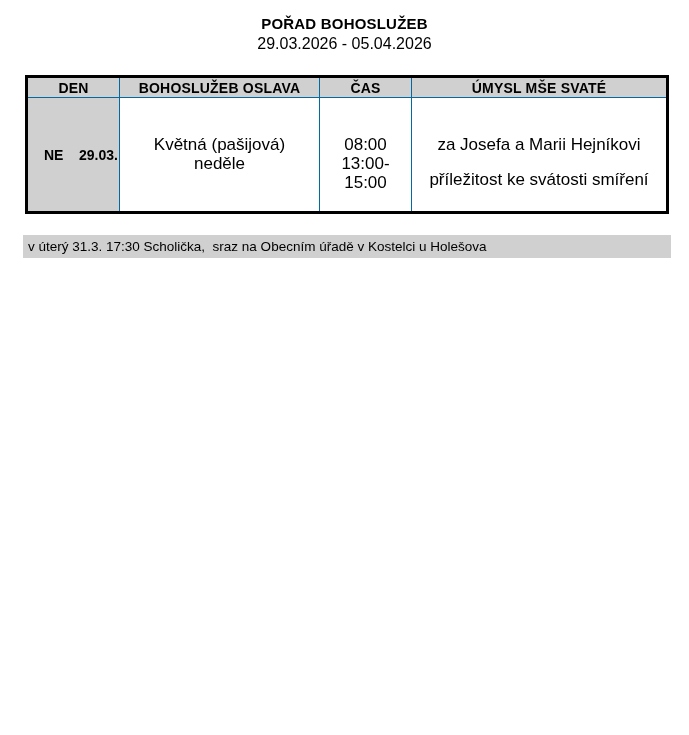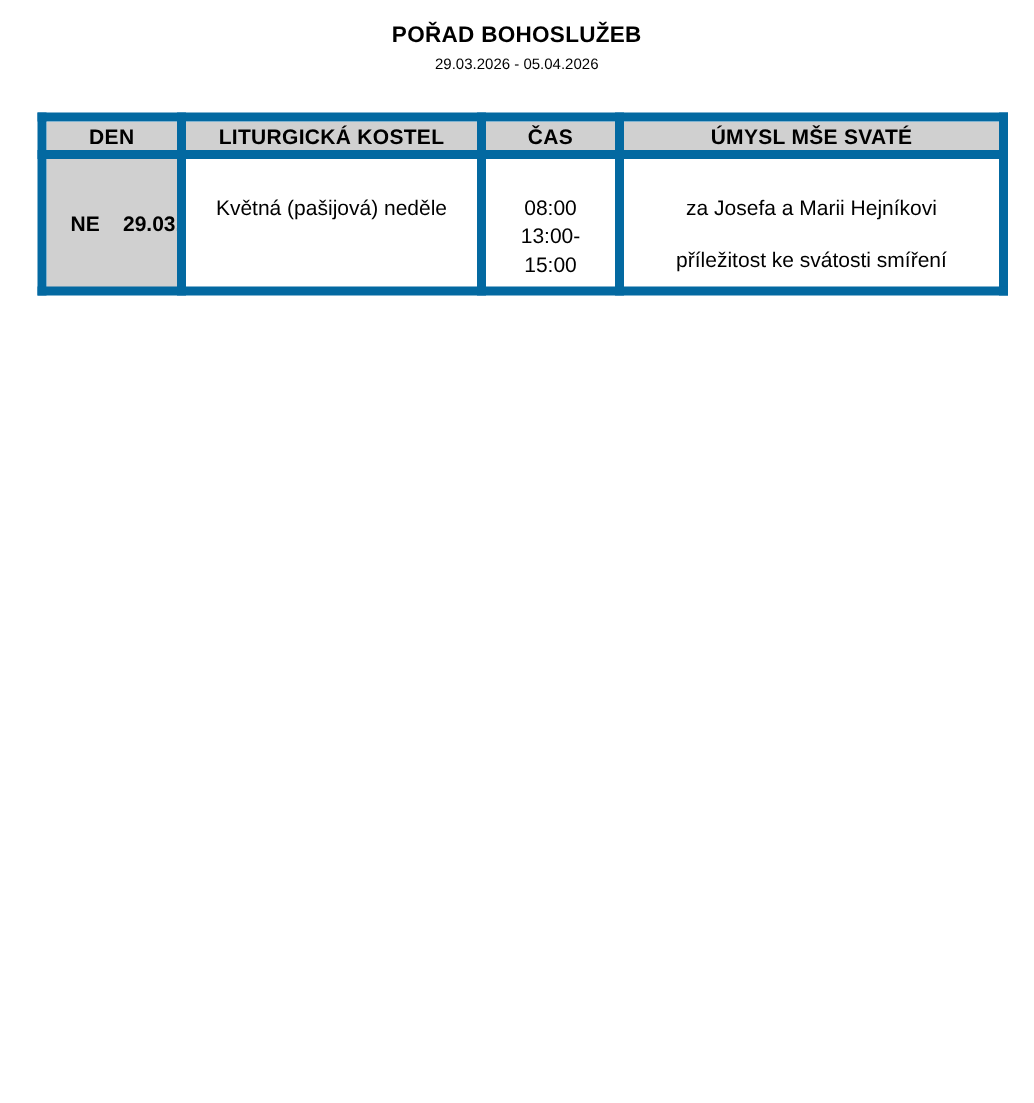--- a/index.html
+++ b/index.html
@@ -23,33 +23,33 @@
     text-align: center;
     padding-top: 13px;
   }
   .title-line {
     font-weight: bold;
     font-size: 15px;
     line-height: 21px;
     letter-spacing: 0.2px;
   }
   .date-line {
-    font-size: 10px;
+    font-size: 16px;
     line-height: 20px;
   }
   
   table.schedule {
     border-collapse: collapse;
     table-layout: fixed;
     width: 641px;
     margin: 21px 0 0 25px;
     border: 3px solid #000;
   }
   .schedule th, .schedule td {
-    border: 6px solid #0369a1;
+    border: 1px solid #0369a1;
     overflow: hidden;
   }
   .schedule th {
     background: var(--header-bg, #d0d0d0);
     font-size: 14px;
     font-weight: bold;
     height: 17px;
     text-align: center;
     vertical-align: middle;
     letter-spacing: 0.2px;
@@ -63,23 +63,23 @@
     white-space: nowrap;
   }
   .day-abbr {
     display: inline-block;
     min-width: 25px;
     margin-right: 10px;
   }
   td.c {
     text-align: center;
     vertical-align: middle;
-    font-size: 14px;
+    font-size: 17px;
     line-height: 19px;
-    padding: 2px 6px;
+    padding: 16px 6px;
   }
   
   .stack {
     display: flex;
     flex-direction: column;
     justify-content: space-between;
     align-items: center;
     height: 81px;
     box-sizing: border-box;
     padding: 21px 0 6px 0;
@@ -122,21 +122,21 @@
   <table class="schedule">
     <colgroup>
       <col style="width:93px">
       <col style="width:200px">
       <col style="width:92px">
       <col style="width:256px">
     </colgroup>
     <tbody>
         <tr>
       <th>DEN</th>
-      <th>LITURGICKÁ KOSTEL</th>
+      <th>BOHOSLUŽEB OSLAVA</th>
       <th>ČAS</th>
       <th>ÚMYSL MŠE SVATÉ</th>
     </tr>
 
     <tr class="rh1">
       <td class="day-cell">
         <span class="day-abbr">NE</span><span>29.03.</span>
       </td>
       <td class="c">
         <div class="stack">
@@ -160,14 +160,15 @@
 
 
 
 
 
 
 
   </tbody>
     </table>
 
+  <div class="footer-note">v úterý 31.3. 17:30 Scholička,  sraz na Obecním úřadě v Kostelci u Holešova</div>
 
 </div>
 
 </body></html>

